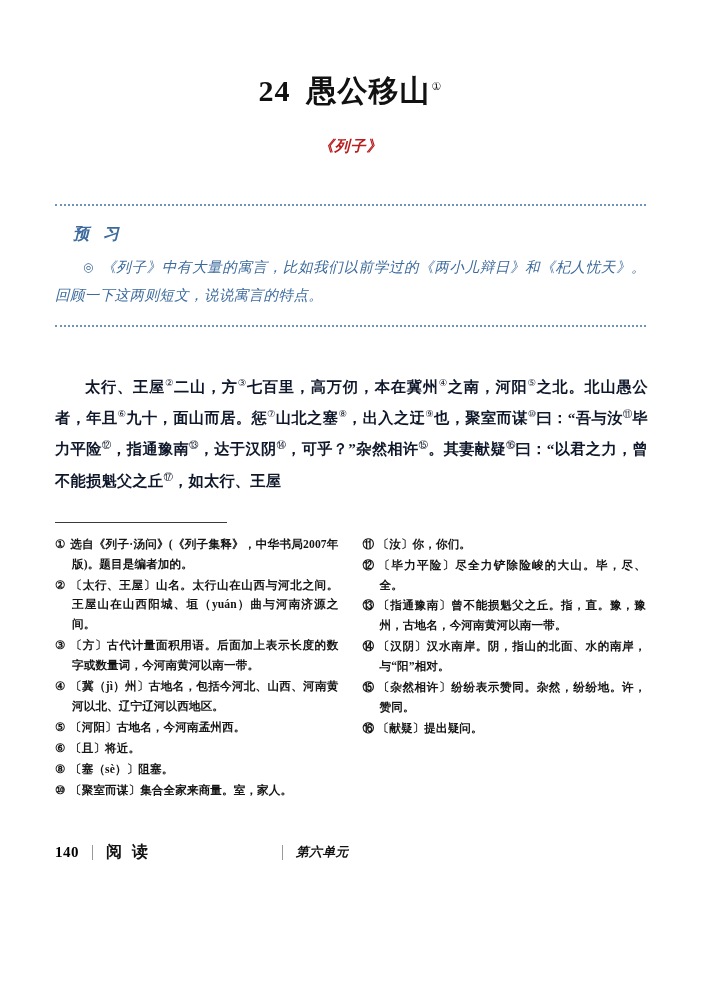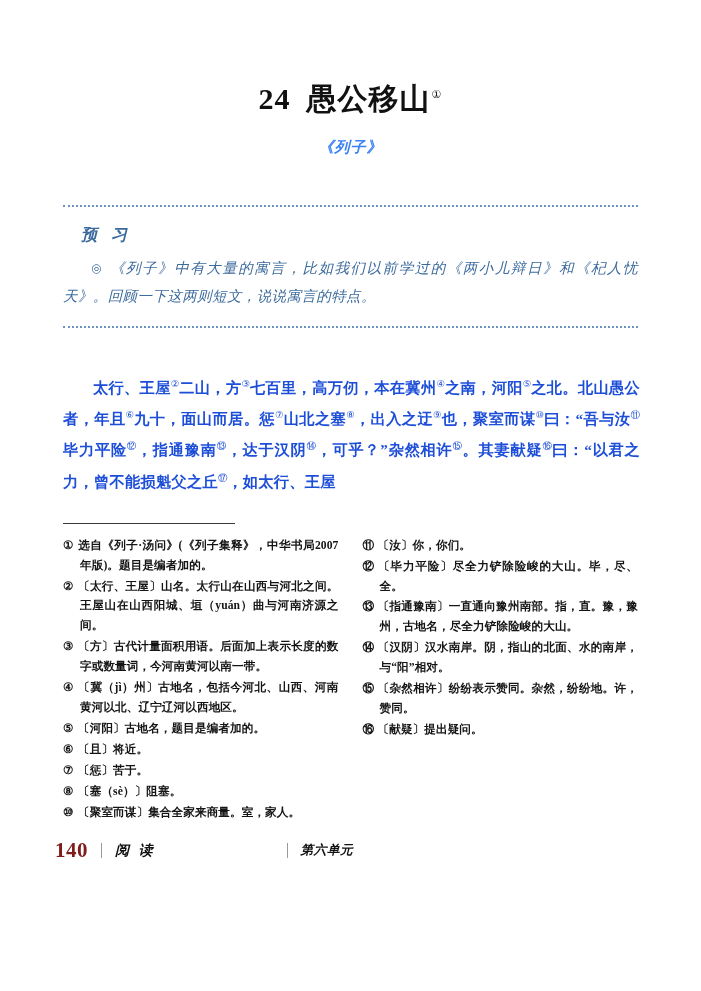--- a/index.html
+++ b/index.html
@@ -16,21 +16,21 @@
     color: #1a1a1a;
     overflow: hidden;
   }
 
   .page {
     position: absolute;
     left: 0; top: 0;
     width: 701px;
     height: 955px;
     box-sizing: border-box;
-    padding: 8px;
+    padding: 0;
   }
 
   
   .title-block {
     text-align: center;
     margin-top: 72px;
   }
   .chapter-title {
     font-size: 30px;
     font-weight: 700;
@@ -47,23 +47,23 @@
   .title-text {
     font-weight: 700;
   }
   .sup-mark {
     font-size: 11px;
     vertical-align: super;
     font-weight: 400;
     margin-left: 1px;
   }
   .source-line {
-    margin-top: 20px;
+    margin-top: 27px;
     font-size: 15px;
-    color: #3b82f6;
+    color: #b91c1c;
     font-style: italic;
     font-weight: 600;
     letter-spacing: 1px;
   }
 
   
   .preview-box {
     margin: 48px 55px 0 55px;
     padding: 0;
     color: #3c6a9c;
@@ -98,21 +98,21 @@
 
   
   .body-text {
     margin: 44px 53px 0 55px;
     font-size: 15.2px;
     line-height: 2.05;
     text-align: justify;
     text-indent: 30px;
     letter-spacing: 0.3px;
     font-weight: 700;
-    color: #1d4ed8;
+    color: #0f172a;
   }
   .body-text .sup {
     font-size: 9.5px;
     vertical-align: super;
     font-weight: 400;
     letter-spacing: 0;
   }
 
   
   .fn-rule {
@@ -152,37 +152,36 @@
   
   .footer {
     position: absolute;
     left: 55px;
     bottom: 92px;
     display: flex;
     align-items: center;
     font-weight: 700;
   }
   .footer-page {
-    font-size: 21px;
-    font-family: "Liberation Serif", "DejaVu Serif", serif;
-    color: #7f1d1d;
+    font-size: 15px;
+    font-family: "Liberation Serif", "DejaVu Serif", serif;
+    color: #000000;
     letter-spacing: 0.5px;
   }
   .footer-sep {
     display: inline-block;
     width: 1px;
     height: 15px;
     background: #9a9a9a;
     margin: 0 13px;
   }
   .footer-label {
-    font-size: 14px;
+    font-size: 16px;
     letter-spacing: 3px;
     color: #111;
-    font-style: italic;
   }
   .footer-unit {
     font-size: 12.6px;
     letter-spacing: 0.6px;
     color: #111;
     margin-left: 0;
     font-style: italic;
   }
   .footer-gap {
     display: inline-block;
@@ -211,30 +210,29 @@
   </div>
 
   <div class="fn-rule"></div>
 
   <div class="footnotes">
     <div class="fn-col">
       <p class="fn-item"><span class="fn-num">①</span><span>选自《列子·汤问》(《列子集释》，中华书局2007年版)。题目是编者加的。</span></p>
       <p class="fn-item"><span class="fn-num">②</span><span>〔太行、王屋〕山名。太行山在山西与河北之间。王屋山在山西阳城、垣（yuán）曲与河南济源之间。</span></p>
       <p class="fn-item"><span class="fn-num">③</span><span>〔方〕古代计量面积用语。后面加上表示长度的数字或数量词，今河南黄河以南一带。</span></p>
       <p class="fn-item"><span class="fn-num">④</span><span>〔冀（jì）州〕古地名，包括今河北、山西、河南黄河以北、辽宁辽河以西地区。</span></p>
-      <p class="fn-item"><span class="fn-num">⑤</span><span>〔河阳〕古地名，题目是编者加的。</span></p>
+      <p class="fn-item"><span class="fn-num">⑤</span><span>〔河阳〕古地名，今河南孟州西。</span></p>
       <p class="fn-item"><span class="fn-num">⑥</span><span>〔且〕将近。</span></p>
-      <p class="fn-item"><span class="fn-num">⑦</span><span>〔惩〕苦于。</span></p>
       <p class="fn-item"><span class="fn-num">⑧</span><span>〔塞（sè）〕阻塞。</span></p>
       <p class="fn-item"><span class="fn-num">⑩</span><span>〔聚室而谋〕集合全家来商量。室，家人。</span></p>
     </div>
     <div class="fn-col">
       <p class="fn-item"><span class="fn-num">⑪</span><span>〔汝〕你，你们。</span></p>
       <p class="fn-item"><span class="fn-num">⑫</span><span>〔毕力平险〕尽全力铲除险峻的大山。毕，尽、全。</span></p>
-      <p class="fn-item"><span class="fn-num">⑬</span><span>〔指通豫南〕一直通向豫州南部。指，直。豫，豫州，古地名，尽全力铲除险峻的大山。</span></p>
+      <p class="fn-item"><span class="fn-num">⑬</span><span>〔指通豫南〕曾不能损魁父之丘。指，直。豫，豫州，古地名，今河南黄河以南一带。</span></p>
       <p class="fn-item"><span class="fn-num">⑭</span><span>〔汉阴〕汉水南岸。阴，指山的北面、水的南岸，与“阳”相对。</span></p>
       <p class="fn-item"><span class="fn-num">⑮</span><span>〔杂然相许〕纷纷表示赞同。杂然，纷纷地。许，赞同。</span></p>
       <p class="fn-item"><span class="fn-num">⑯</span><span>〔献疑〕提出疑问。</span></p>
     </div>
   </div>
 
   <div class="footer">
     <span class="footer-page">140</span>
     <span class="footer-sep"></span>
     <span class="footer-label">阅 读</span>

